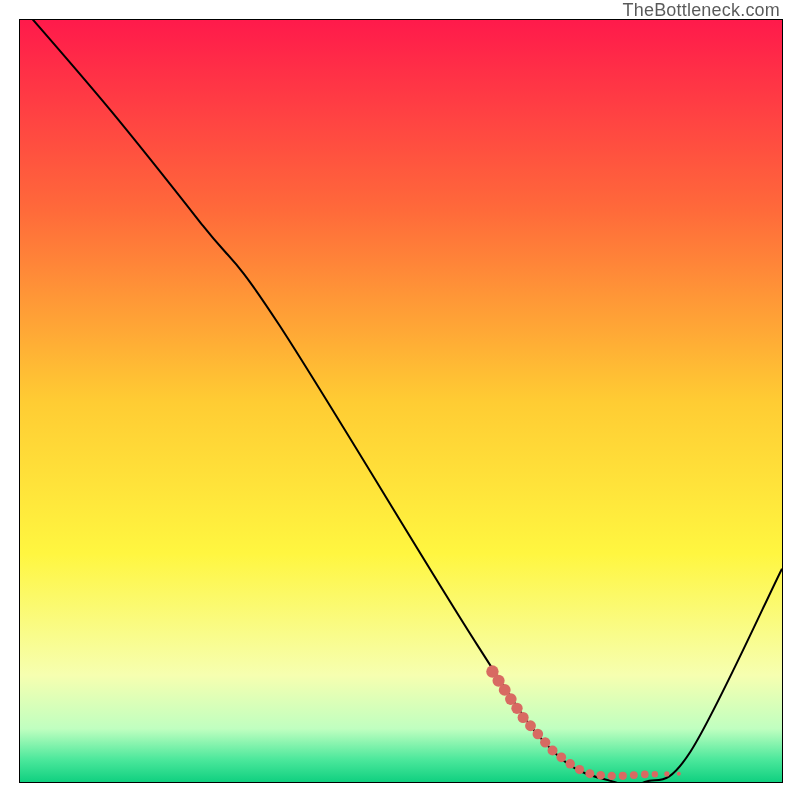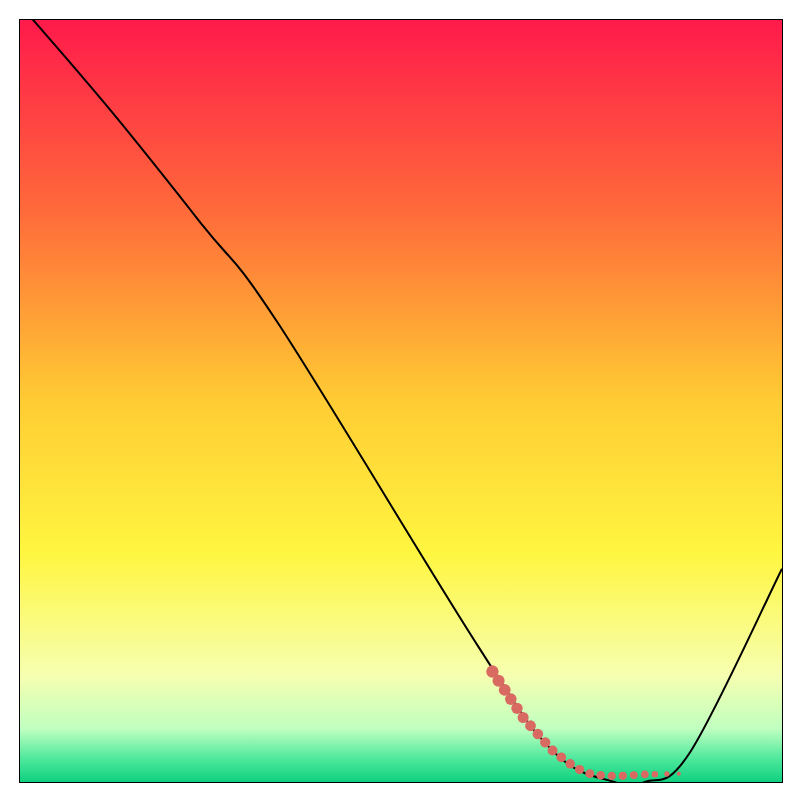--- a/index.html
+++ b/index.html
@@ -39,20 +39,21 @@
   }
   svg {
     display: block;
   }
 </style>
 </head>
 <body>
 
 <div class="frame">
 
+  <div class="watermark">TheBottleneck.com</div>
 
   <div class="plot-area">
     <svg id="chart-svg" width="762" height="762" viewBox="0 0 762 762" preserveAspectRatio="none">
       <defs>
         <linearGradient id="bg-grad" x1="0" y1="0" x2="0" y2="1">
             <stop offset="0%" stop-color="#ff1a4b"></stop>
             <stop offset="25%" stop-color="#ff6a3a"></stop>
             <stop offset="50%" stop-color="#ffcc33"></stop>
             <stop offset="70%" stop-color="#fff640"></stop>
             <stop offset="86%" stop-color="#f6ffb0"></stop>

